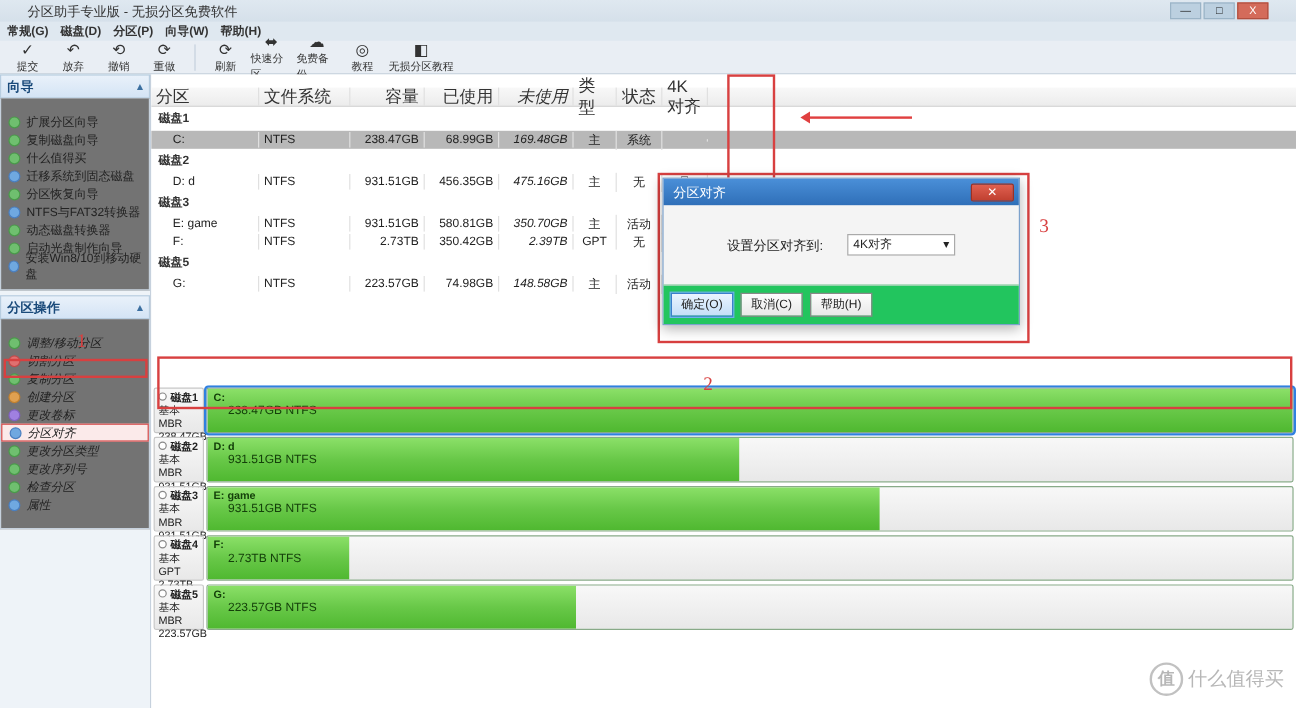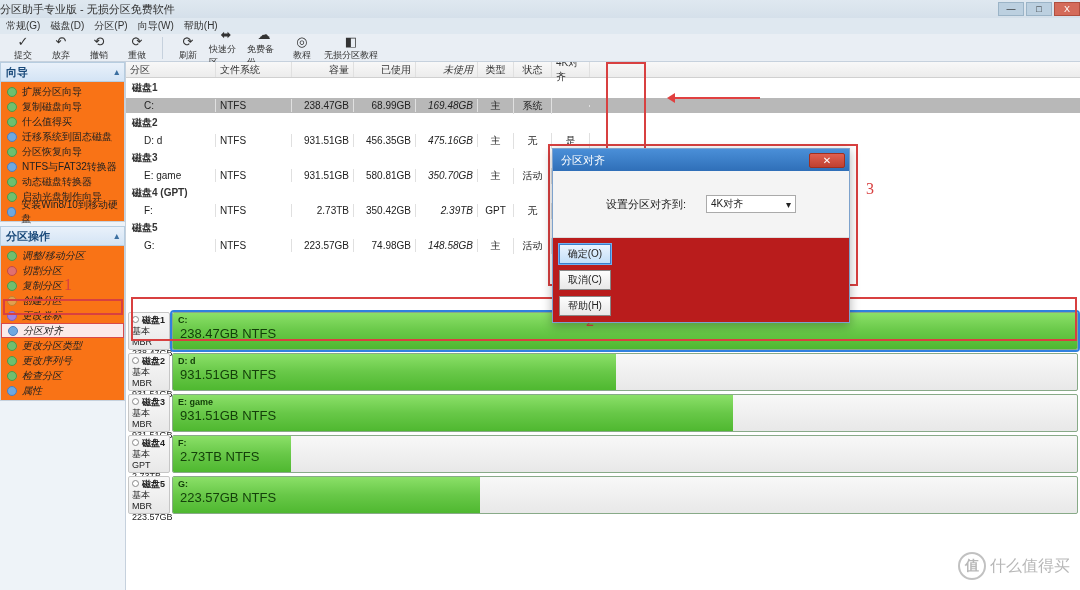--- a/index.html
+++ b/index.html
@@ -1,56 +1,56 @@
 <!DOCTYPE html>
 <html><head>
 <meta charset="utf-8">
 <style>
   * { box-sizing: border-box; margin: 0; padding: 0; font-family: "Microsoft YaHei", SimSun, Arial, sans-serif; }
   body { background: #dfe8f0; width: 1080px; height: 590px; overflow: hidden; font-size: 11px; color: #222; position: relative; }
   
   
-  .titlebar { height: 18px; background: linear-gradient(#dfe8f0,#d5e0ea); display:flex; align-items:center; padding:0 0; justify-content:space-between; }
+  .titlebar { height: 18px; background: linear-gradient(#dfe8f0,#d5e0ea); display:flex; align-items:center; padding:0 23px; justify-content:space-between; }
   .titlebar .title { font-size: 11px; color:#333; }
   .titlebar .winbtns { display:flex; gap:2px; }
   .winbtn { width:26px; height:14px; background:#bcd0e0; border:1px solid #9bb4c7; font-size:9px; display:flex;align-items:center;justify-content:center; }
   .winbtn.close { background:#d46b5a; border-color:#b04f3f; color:#fff;}
   
   
-  .menubar { height:16px; display:flex; align-items:center; padding:0 6px; gap:10px; font-size:10px; color:#333; }
+  .menubar { height:16px; display:flex; align-items:center; padding:0 6px; gap:10px; font-size:10px; color:#333;font-weight:bold; }
   
   
   .toolbar { height:28px; background:#e9eef4; display:flex; align-items:center; padding:0 6px; gap:4px; border-bottom:1px solid #c6d1dd;}
   .tbtn { display:flex; flex-direction:column; align-items:center; width:34px; font-size:9px; color:#333; gap:0; }
   .tbtn .ico { width:16px;height:16px;display:flex;align-items:center;justify-content:center; font-size:13px; }
   .tsep { width:1px;height:22px;background:#c6d1dd;margin:0 4px;}
   .tbtn.wide{width:56px;}
   
   
   .main { display:flex; height: calc(590px - 18px - 16px - 28px); }
   
   
   .sidebar { width:126px; background:#eef3f8; border-right:1px solid #c6d1dd; display:flex;flex-direction:column; }
   .panel-head { height:20px; background:linear-gradient(#e9f1fa,#d4e4f5); border:1px solid #b7cde0; display:flex;align-items:center;justify-content:space-between;padding:0 5px; font-size:11px; color:#1a4a7a; font-weight:bold;}
   .panel-head .upicon{ font-size:9px; color:#3b6fa0;}
-  .panel-body { background:#f97316; border:1px solid #c6d1dd; border-top:none; padding:2px 0;}
+  .panel-body { background:#737373; border:1px solid #c6d1dd; border-top:none; padding:12px 0;}
   .nav-item { display:flex; align-items:center; gap:5px; height:15px; padding:0 6px; font-size:10px; cursor:pointer;}
   .nav-item .dot{width:10px;height:10px;border-radius:50%;display:inline-block;}
   .dot.g{background:#6fbf6f;border:1px solid #4a9a4a;}
   .dot.b{background:#6fa8e0;border:1px solid #4a7fc0;}
   .dot.r{background:#e07070;border:1px solid #c04a4a;}
   .dot.o{background:#e0a050;border:1px solid #c08030;}
   .dot.p{background:#a080e0;border:1px solid #8060c0;}
   .nav-sel{ border:1px solid #d84a4a; background:#fbeaea;}
   
   
   .content { flex:1; display:flex; flex-direction:column; background:#fff; overflow:hidden;}
   
   
-  .ptable-head { height:16px; background:linear-gradient(#f8f8f8,#ececec); border-bottom:1px solid #d0d0d0; display:flex; font-size:10px; color:#333;}
+  .ptable-head { height:16px; background:linear-gradient(#f8f8f8,#ececec); border-bottom:1px solid #d0d0d0; display:flex; font-size:14px; color:#333;margin-top:11px;}
   .col { padding:1px 4px; border-right:1px solid #e0e0e0; display:flex;align-items:center;}
   .c-name{width:90px;} .c-fs{width:76px;} .c-cap{width:62px;text-align:right;justify-content:flex-end;}
   .c-used{width:62px;text-align:center;justify-content:flex-end;} .c-free{width:62px;text-align:right;justify-content:flex-end;font-style:italic;}
   .c-type{width:36px;justify-content:center;} .c-status{width:38px;justify-content:center;} .c-align{width:38px;justify-content:center;}
   
   .ptable-body{ font-size:10px; position:relative;}
   .disk-group-label { padding:3px 6px; font-weight:bold; color:#333;}
   .prow { height:15px; display:flex; align-items:center;}
   .prow.selected{ background:#b8b8b8;}
   .prow .c-name{padding-left:18px;}
@@ -68,37 +68,37 @@
   
   .disk-bars { padding:2px; overflow:auto;}
   .disk-bar-row { display:flex; gap:2px; margin-bottom:3px; height:38px;}
   .disk-label-box { width:42px; background:linear-gradient(#f8f8f8,#e8e8e8); border:1px solid #c6c6c6; border-radius:2px; padding:2px 3px; font-size:9px; line-height:11px; position:relative;}
   .disk-label-box .dl-name{font-weight:bold;}
   .ledot{position:absolute;left:3px;top:3px;width:7px;height:7px;border-radius:50%;border:1px solid #888;background:#fff;}
   .disk-bar { flex:1; border:1px solid #8a8; border-radius:2px; position:relative; overflow:hidden; background:linear-gradient(#f8f8f8,#e8e8e8);}
   .bar-fill { position:absolute; top:0;left:0;height:100%; }
   .bar-green{ background:linear-gradient(#8be068,#68c848,#4fb830);}
   .bar-label { position:absolute; left:5px; top:2px; font-size:9px; line-height:11px; color:#14400a; font-weight:bold;}
-  .bar-sub{ position:absolute; left:7px; top:13px; font-size:13px; color:#14400a;}
+  .bar-sub{ position:absolute; left:17px; top:13px; font-size:10px; color:#14400a;}
   .disk-bar.sel{outline:2px solid #3080e0;}
   
   
   .legend { height:16px; border-top:1px solid #c6d1dd; background:#eef3f8; display:flex;align-items:center; gap:16px; padding:0 8px; font-size:10px;}
   .legend .sw{width:12px;height:10px;border:1px solid #888;display:inline-block;margin-right:3px;vertical-align:middle;}
   
   
   .dialog { position:absolute; top:148px; left:552px; width:298px; background:#f4f4f4; border:1px solid #7da2cc; box-shadow:0 3px 10px rgba(0,0,0,.3); z-index:10; font-size:11px;}
   .dlg-title{ height:22px; background:linear-gradient(#4a8fd8,#2f6fb8); display:flex;align-items:center;justify-content:space-between; color:#fff; padding:0 4px 0 8px; font-size:11px;}
   .dlg-close{width:36px;height:15px;background:linear-gradient(#e06050,#c04030);border:1px solid #a03020;color:#fff;font-size:10px;display:flex;align-items:center;justify-content:center;border-radius:2px;}
   .dlg-body{padding:8px;}
   .dlg-info{display:flex;align-items:center;gap:8px;padding:4px 6px 12px;border-bottom:1px solid #ddd;}
   .dlg-icon{width:24px;height:24px;background:linear-gradient(#9de0f0,#6fc0e0);border-radius:3px;display:flex;align-items:center;justify-content:center;font-size:14px;}
   .dlg-row{display:flex;align-items:center;justify-content:center;gap:20px;padding:16px 0;}
   .dlg-select{width:90px;height:18px;border:1px solid #aaa;background:#fff;padding:0 4px;font-size:10px;display:flex;align-items:center;justify-content:space-between;}
-  .dlg-btns{display:flex;gap:6px;padding:6px;border-top:1px solid #ddd;background:#b91c1c;flex-direction:column;}
+  .dlg-btns{display:flex;gap:6px;padding:6px;border-top:1px solid #ddd;background:#22c55e;}
   .dlg-btn{width:52px;height:20px;border:1px solid #888;background:linear-gradient(#fdfdfd,#e8e8e8);font-size:10px;display:flex;align-items:center;justify-content:center;}
   .dlg-btn.primary{border:1px solid #3b7fcc;background:linear-gradient(#eaf4ff,#c4dff8);outline:1px solid #6fb0f0;}
   
   
   .watermark{position:absolute;right:10px;bottom:10px;font-size:16px;color:#888;display:flex;align-items:center;gap:4px;opacity:.6; z-index:20;}
   .watermark .circle{width:28px;height:28px;border-radius:50%;border:2px solid #999;display:flex;align-items:center;justify-content:center;font-size:14px;font-weight:bold;}
 </style>
 </head>
 <body>
 
@@ -294,21 +294,20 @@
         <div class="prow">
           <div class="col c-name">E: game</div>
           <div class="col c-fs">NTFS</div>
           <div class="col c-cap">931.51GB</div>
           <div class="col c-used">580.81GB</div>
           <div class="col c-free">350.70GB</div>
           <div class="col c-type">主</div>
           <div class="col c-status">活动</div>
           <div class="col c-align">是</div>
         </div>
-        <div class="disk-group-label">磁盘4 (GPT)</div>
         <div class="prow">
           <div class="col c-name">F:</div>
           <div class="col c-fs">NTFS</div>
           <div class="col c-cap">2.73TB</div>
           <div class="col c-used">350.42GB</div>
           <div class="col c-free">2.39TB</div>
           <div class="col c-type">GPT</div>
           <div class="col c-status">无</div>
           <div class="col c-align">是</div>
         </div>

